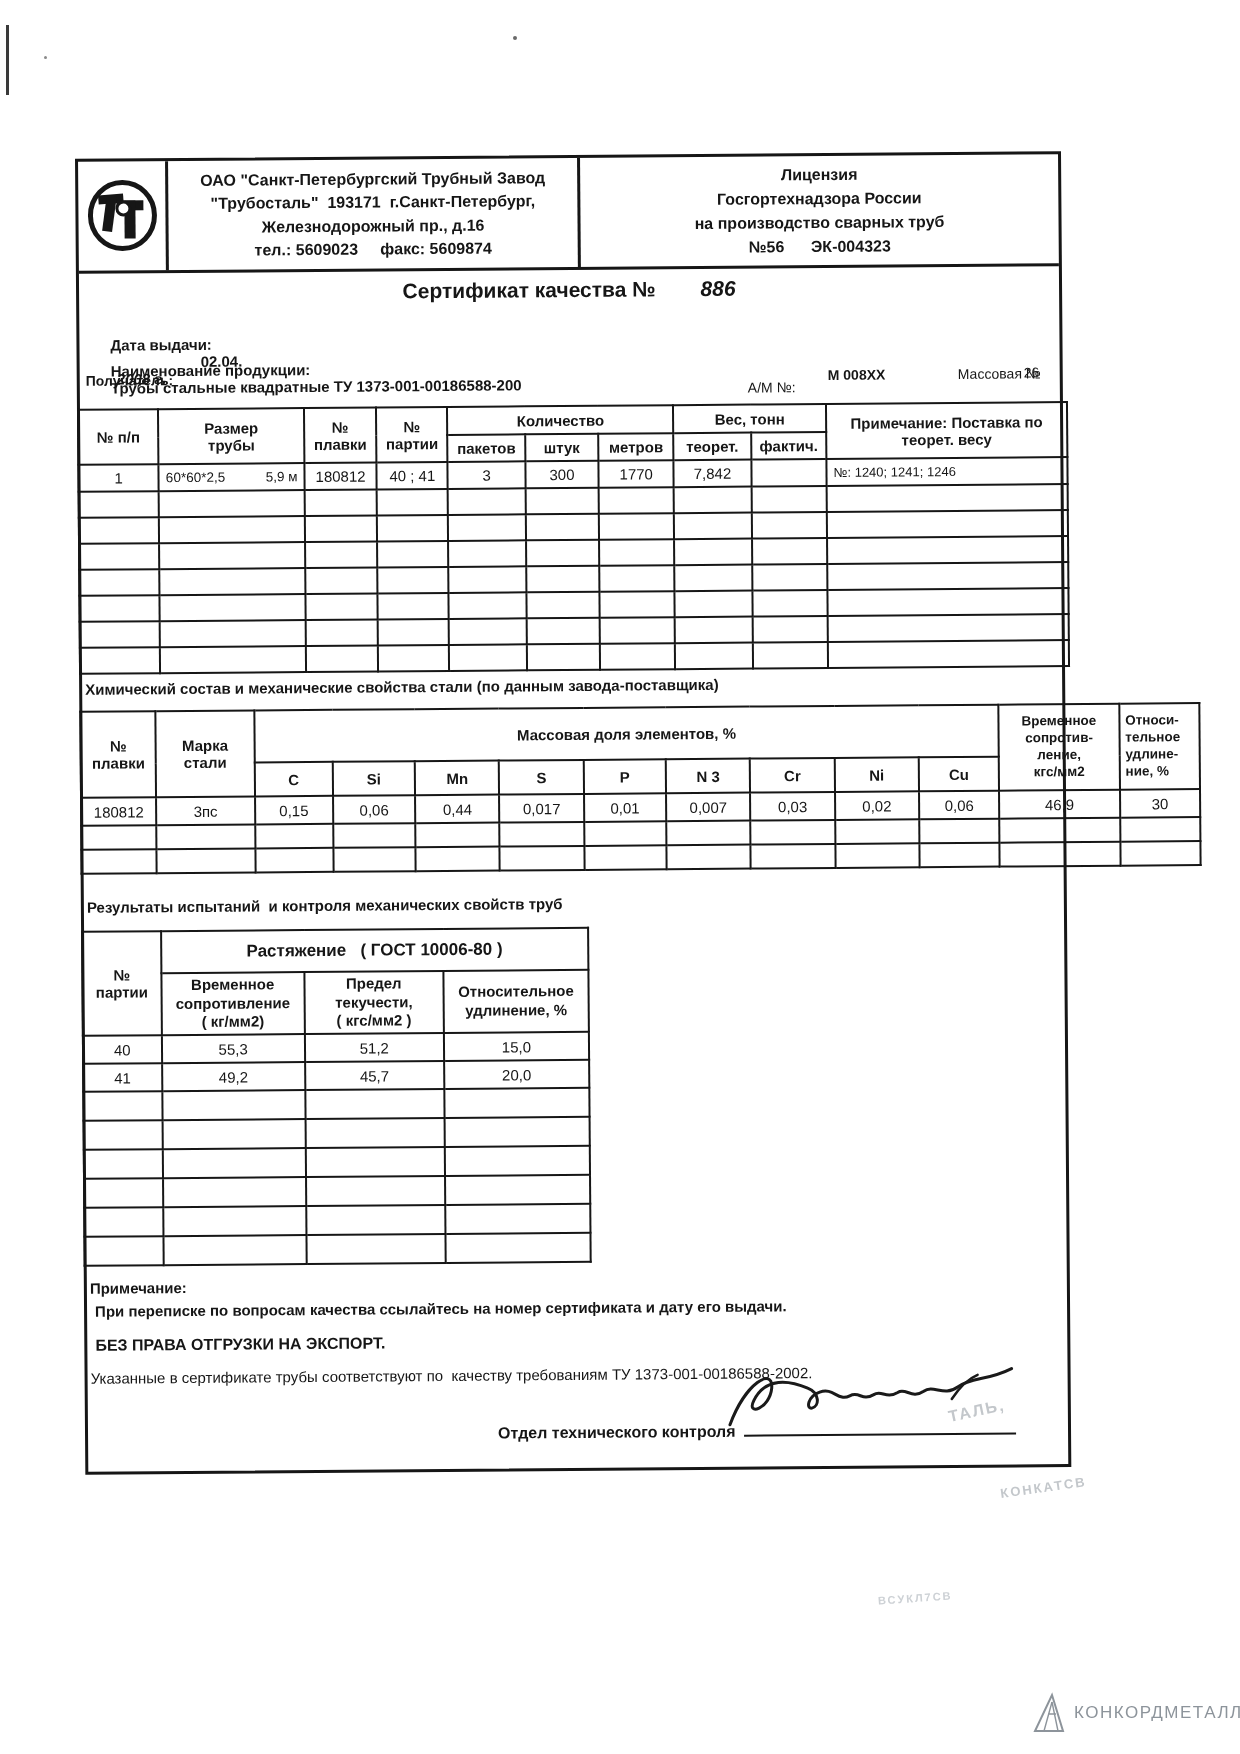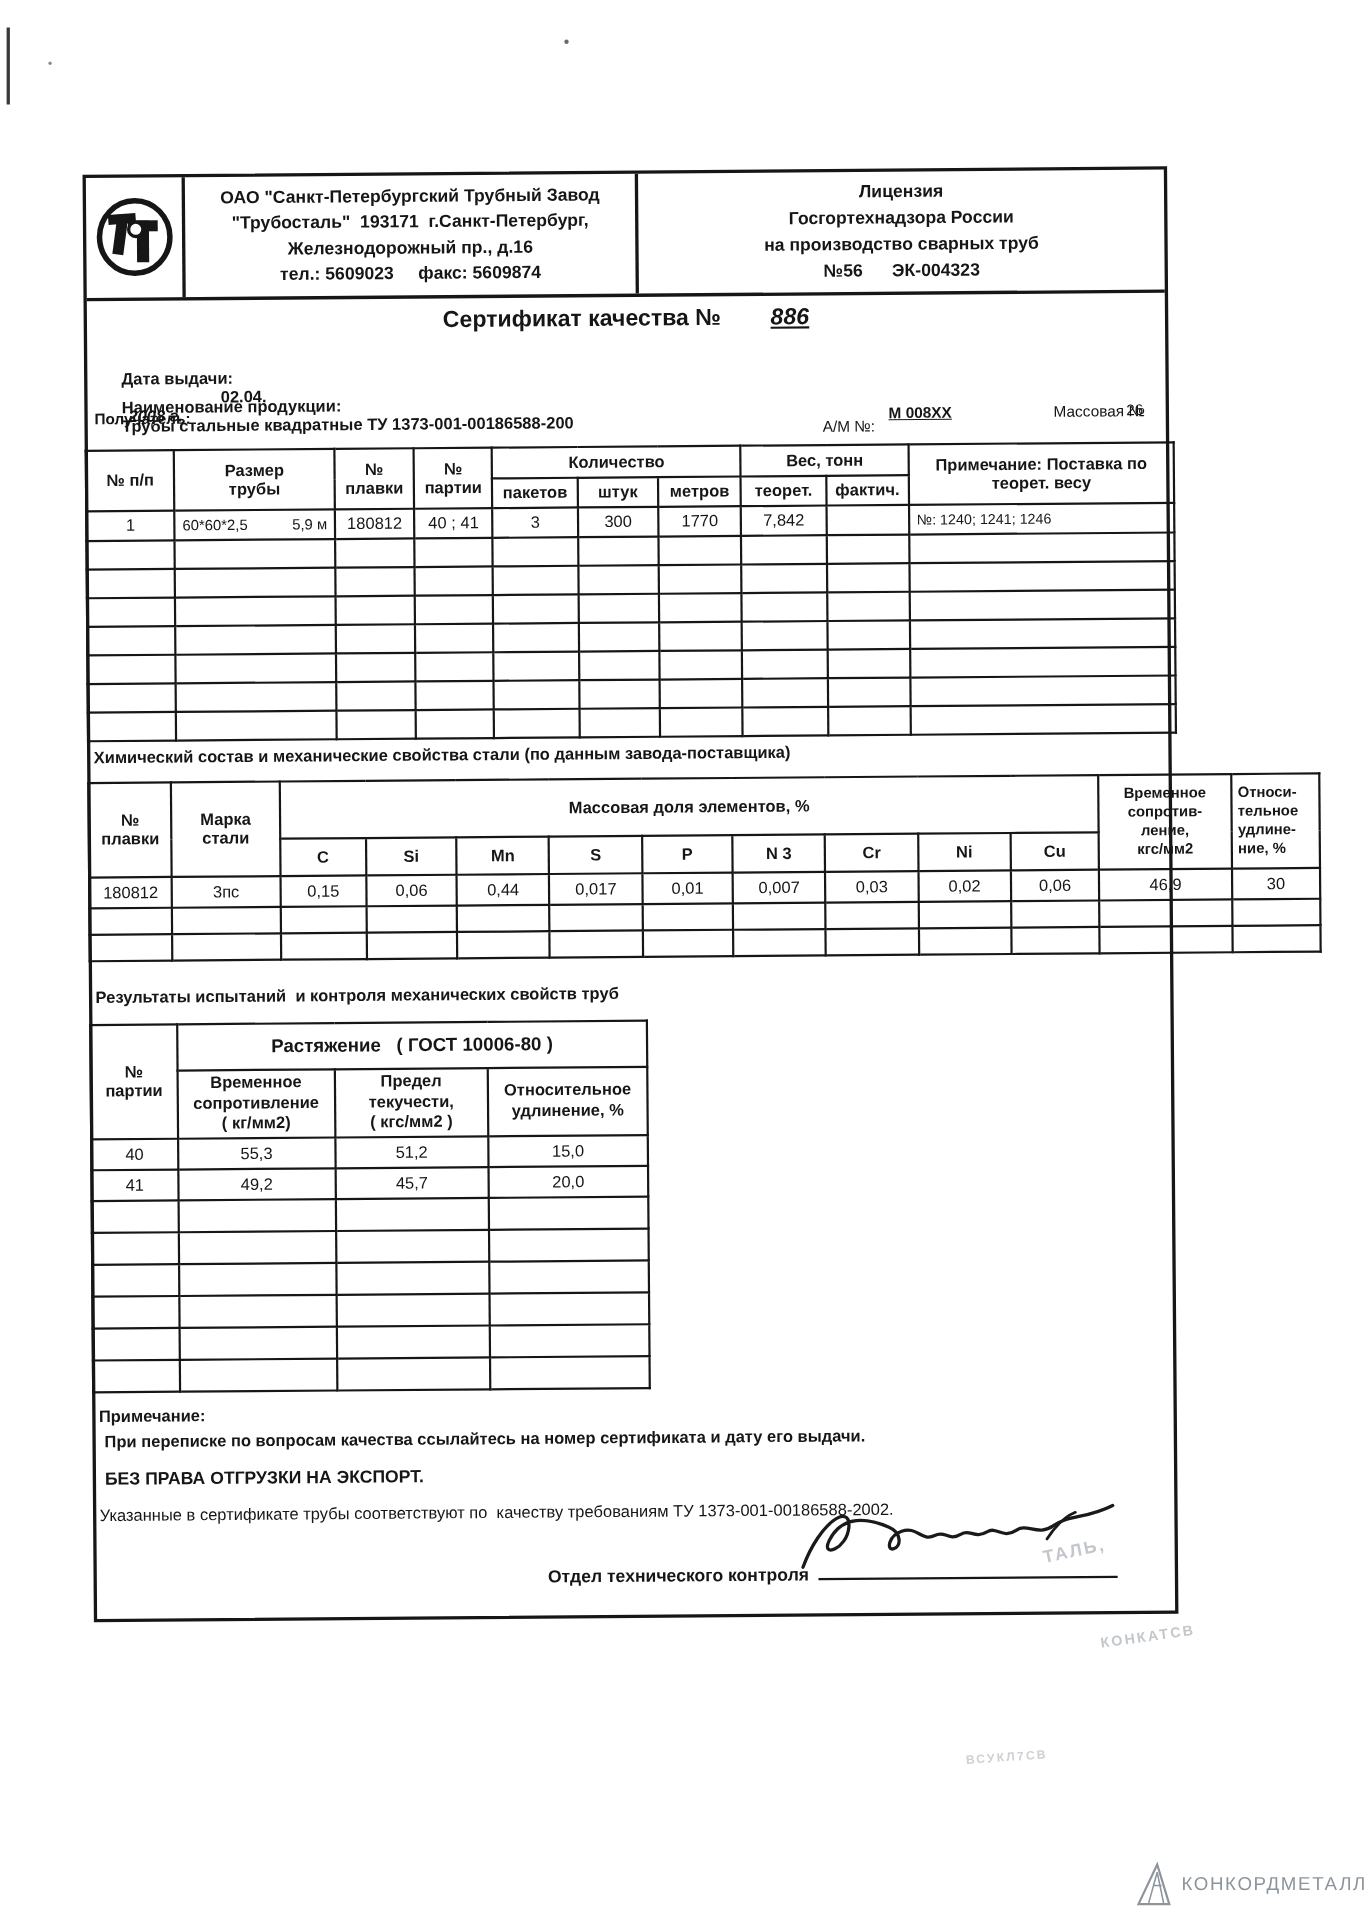--- a/index.html
+++ b/index.html
@@ -21,21 +21,21 @@
 
   
   .head { position:absolute; left:0; top:0; width:100%; height:112px; border-bottom:3px solid #161616; display:flex; }
   .logo-cell { width:90px; border-right:3px solid #161616; position:relative; }
   .company-cell { width:412px; border-right:3px solid #161616; display:flex; flex-direction:column; justify-content:center; text-align:center; font-weight:bold; font-size:16px; line-height:1.45; padding:2px 4px; }
   .license-cell { flex:1; display:flex; flex-direction:column; justify-content:center; text-align:center; font-weight:bold; font-size:16px; line-height:1.5; padding:2px 4px; }
   .ws { white-space:pre; }
 
   
   .title-line { position:absolute; left:0; top:120px; width:100%; text-align:center; font-size:21px; font-weight:bold; }
-  .title-line .num { font-style:italic; margin-left:45px;text-decoration:underline; }
+  .title-line .num { font-style:italic; margin-left:45px; }
   .info { position:absolute; font-size:15px; white-space:pre; }
   .b { font-weight:bold; }
   .it { font-style:italic; }
   .date-line   { left:6px; top:158px; }
   .prod-line   { left:6px; top:184px; }
   .pos { position:absolute; font-size:14px; white-space:pre; }
 
   
   table { border-collapse:collapse; position:absolute; table-layout:fixed; }
   th, td { border:2px solid #161616; font-size:15px; text-align:center; vertical-align:middle; padding:1px 2px; overflow:hidden; }
@@ -112,21 +112,21 @@
       <span class="b" style="margin-left:90px;">02.04.</span>
       <span class="b it" style="margin-left:6px;">2008 г.</span>
     </div>
     <div class="info prod-line">
       <span class="b">Наименование продукции:</span>
       <span class="b">Трубы стальные квадратные ТУ 1373-001-00186588-200</span>
     </div>
     <div>
       <span class="pos b" style="left:6px; top:211px;">Получатель:</span>
       <span class="pos" style="left:668px; top:211px;margin-top:12px;">А/М №:</span>
-      <span class="pos b" style="left:728px; top:211px;text-decoration:underline;">М 008ХХ</span>
+      <span class="pos b" style="left:748px; top:211px;">М 008ХХ</span>
       <span class="pos" style="left:878px; top:211px;">Массовая №</span>
       <span class="pos" style="left:944px; top:210px;">26</span>
     </div>
 
     <table class="t-ship">
       <colgroup>
         <col style="width:80px">
           <col style="width:145px">
           <col style="width:72px">
           <col style="width:71px">

